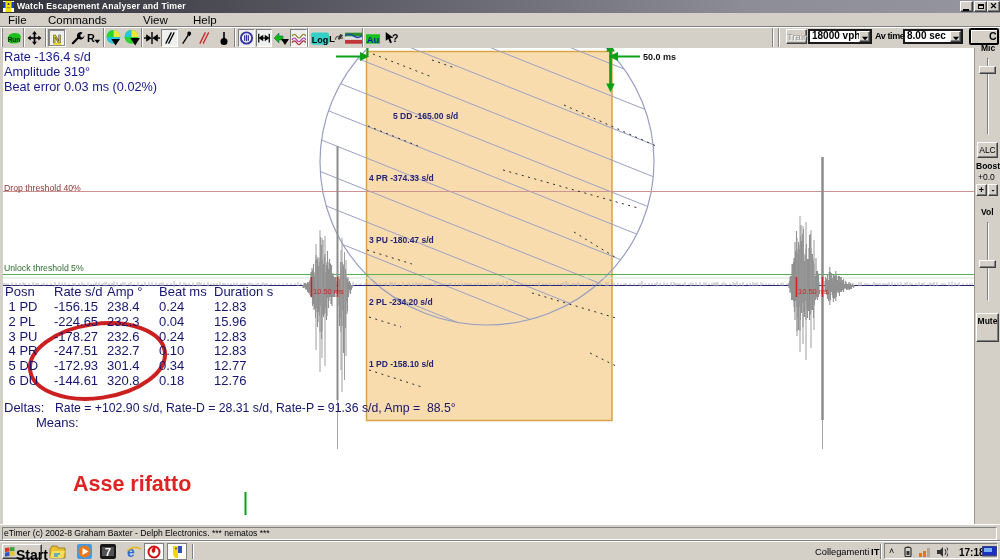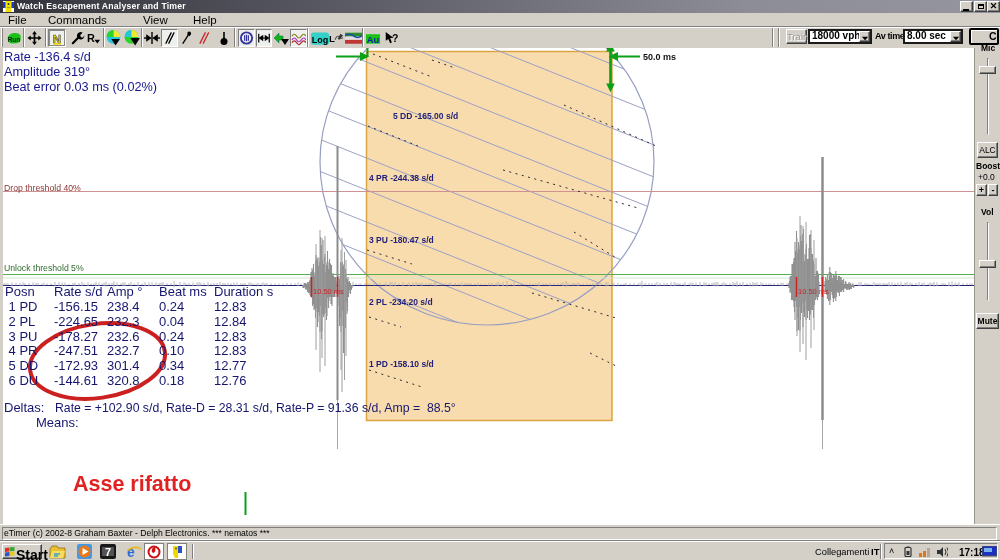--- a/index.html
+++ b/index.html
@@ -264,39 +264,39 @@
   <line x1="245.5" y1="492" x2="245.5" y2="515" stroke="#0aa018" stroke-width="2"></line>
 </svg>
 
 <div class="abs" style="left:1px;top:2px;font-size:12.7px;color:#18188e;line-height:15px;">Rate -136.4 s/d<br>Amplitude 319°<br>Beat error 0.03 ms (0.02%)</div>
 <div class="abs" style="left:1px;top:135px;font-size:8.7px;color:#8b3535;">Drop threshold 40%</div>
 <div class="abs" style="left:1px;top:215px;font-size:8.7px;color:#2e6b2e;">Unlock threshold 5%</div>
 <div class="abs" style="left:310px;top:239px;font-size:7.5px;color:#cc2222;">10.50 ms</div>
 <div class="abs" style="left:795px;top:239px;font-size:7.5px;color:#cc2222;">10.50 ms</div>
 <div class="abs" style="left:640px;top:4px;font-size:9px;font-weight:bold;color:#111;">50.0 ms</div>
 <div class="abs" style="left:366px;top:63px;font-size:8.5px;font-weight:bold;color:#22227a;white-space:nowrap;margin-left:24px;">5 DD  -165.00 s/d</div>
-<div class="abs" style="left:366px;top:125px;font-size:8.5px;font-weight:bold;color:#22227a;white-space:nowrap;">4 PR  -244.38 s/d</div>
+<div class="abs" style="left:366px;top:125px;font-size:8.5px;font-weight:bold;color:#22227a;white-space:nowrap;">4 PR  -374.33 s/d</div>
 <div class="abs" style="left:366px;top:187px;font-size:8.5px;font-weight:bold;color:#22227a;white-space:nowrap;">3 PU  -180.47 s/d</div>
 <div class="abs" style="left:366px;top:249px;font-size:8.5px;font-weight:bold;color:#22227a;white-space:nowrap;">2 PL  -234.20 s/d</div>
 <div class="abs" style="left:366px;top:311px;font-size:8.5px;font-weight:bold;color:#22227a;white-space:nowrap;">1 PD  -158.10 s/d</div>
 <div class="abs" style="left:2px;top:236px;font-size:13px;color:#16166e;white-space:nowrap;">Posn</div>
 <div class="abs" style="left:51px;top:236px;font-size:13px;color:#16166e;white-space:nowrap;">Rate s/d</div>
 <div class="abs" style="left:104px;top:236px;font-size:13px;color:#16166e;white-space:nowrap;text-align:center;">Amp °</div>
 <div class="abs" style="left:156px;top:236px;font-size:13px;color:#16166e;white-space:nowrap;">Beat ms</div>
 <div class="abs" style="left:211px;top:236px;font-size:13px;color:#16166e;white-space:nowrap;">Duration s</div>
 <div class="abs" style="left:2px;top:251px;font-size:13px;color:#16166e;white-space:nowrap;">&nbsp;1 PD</div>
 <div class="abs" style="left:51px;top:251px;font-size:13px;color:#16166e;white-space:nowrap;">-156.15</div>
 <div class="abs" style="left:104px;top:251px;font-size:13px;color:#16166e;white-space:nowrap;">238.4</div>
 <div class="abs" style="left:156px;top:251px;font-size:13px;color:#16166e;white-space:nowrap;">0.24</div>
 <div class="abs" style="left:211px;top:251px;font-size:13px;color:#16166e;white-space:nowrap;">12.83</div>
 <div class="abs" style="left:2px;top:266px;font-size:13px;color:#16166e;white-space:nowrap;">&nbsp;2 PL</div>
 <div class="abs" style="left:51px;top:266px;font-size:13px;color:#16166e;white-space:nowrap;">-224.65</div>
 <div class="abs" style="left:104px;top:266px;font-size:13px;color:#16166e;white-space:nowrap;">232.3</div>
 <div class="abs" style="left:156px;top:266px;font-size:13px;color:#16166e;white-space:nowrap;">0.04</div>
-<div class="abs" style="left:211px;top:266px;font-size:13px;color:#16166e;white-space:nowrap;">12.84</div>
+<div class="abs" style="left:211px;top:266px;font-size:13px;color:#16166e;white-space:nowrap;">15.96</div>
 <div class="abs" style="left:2px;top:281px;font-size:13px;color:#16166e;white-space:nowrap;">&nbsp;3 PU</div>
 <div class="abs" style="left:51px;top:281px;font-size:13px;color:#16166e;white-space:nowrap;">-178.27</div>
 <div class="abs" style="left:104px;top:281px;font-size:13px;color:#16166e;white-space:nowrap;">232.6</div>
 <div class="abs" style="left:156px;top:281px;font-size:13px;color:#16166e;white-space:nowrap;">0.24</div>
 <div class="abs" style="left:211px;top:281px;font-size:13px;color:#16166e;white-space:nowrap;">12.83</div>
 <div class="abs" style="left:2px;top:295px;font-size:13px;color:#16166e;white-space:nowrap;">&nbsp;4 PR</div>
 <div class="abs" style="left:51px;top:295px;font-size:13px;color:#16166e;white-space:nowrap;">-247.51</div>
 <div class="abs" style="left:104px;top:295px;font-size:13px;color:#16166e;white-space:nowrap;">232.7</div>
 <div class="abs" style="left:156px;top:295px;font-size:13px;color:#16166e;white-space:nowrap;">0.10</div>
 <div class="abs" style="left:211px;top:295px;font-size:13px;color:#16166e;white-space:nowrap;">12.83</div>
@@ -321,21 +321,21 @@
   <div class="abs sunk" style="left:12px;top:10px;width:2px;height:77px;background:#404040;border-radius:2px;"></div>
   <div class="abs raised" style="left:4px;top:18px;width:17px;height:8px;"></div>
   <div class="abs raised" style="left:2px;top:94px;width:21px;height:16px;font-size:8.5px;font-weight:normal;text-align:center;line-height:15px;">ALC</div>
   <div class="abs" style="left:1px;top:113px;font-size:8.5px;font-weight:bold;">Boost</div>
   <div class="abs" style="left:3px;top:124px;font-size:8.5px;">+0.0</div>
   <div class="abs raised" style="left:1px;top:136px;width:11px;height:12px;font-size:9px;font-weight:bold;text-align:center;line-height:11px;">+</div>
   <div class="abs raised" style="left:13px;top:136px;width:10px;height:12px;font-size:9px;font-weight:bold;text-align:center;line-height:11px;">-</div>
   <div class="abs" style="left:6px;top:159px;font-size:8.5px;font-weight:bold;">Vol</div>
   <div class="abs sunk" style="left:12px;top:174px;width:2px;height:79px;background:#404040;border-radius:2px;"></div>
   <div class="abs raised" style="left:4px;top:212px;width:17px;height:8px;"></div>
-  <div class="abs raised" style="left:1px;top:265px;width:23px;height:16px;font-size:8.5px;font-weight:bold;text-align:center;line-height:15px;">Mute</div>
+  <div class="abs raised" style="left:1px;top:265px;width:23px;height:29px;font-size:8.5px;font-weight:bold;text-align:center;line-height:15px;">Mute</div>
 </div>
 
 <div class="abs" style="left:0;top:524px;width:1000px;height:17px;background:#d4d0c8;border-top:1px solid #fff;">
   <div class="abs sunk" style="left:2px;top:2px;width:995px;height:13px;font-size:8.6px;line-height:10px;padding-left:1px;white-space:nowrap;">eTimer (c) 2002-8 Graham Baxter - Delph Electronics. *** nematos ***</div>
 </div>
 
 <div class="abs" style="left:0;top:541px;width:1000px;height:19px;background:#d4d0c8;border-top:1px solid #fff;box-shadow:0 -1px 0 #808080;">
   <div class="abs raised" style="left:2px;top:2px;width:40px;height:15px;">
     <svg class="abs" style="left:1px;top:1px" width="12" height="11" viewBox="0 0 12 11">
         <g transform="skewY(-6)">

